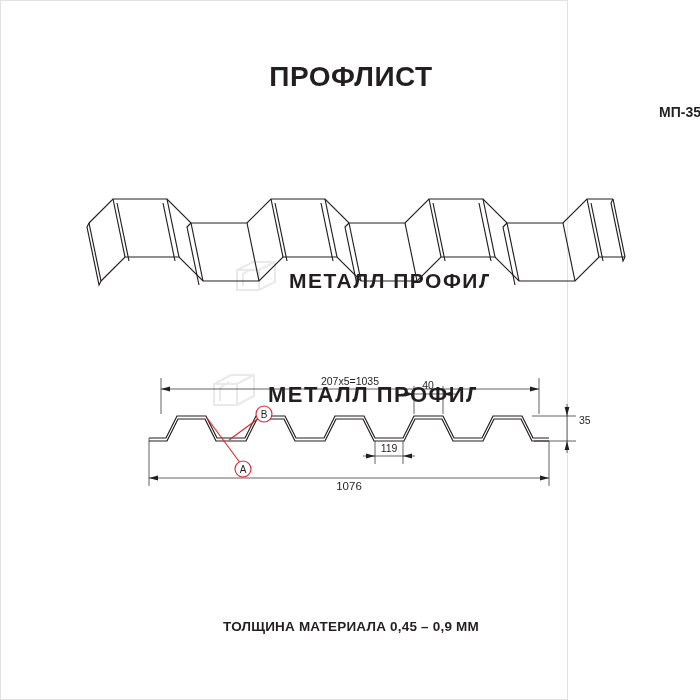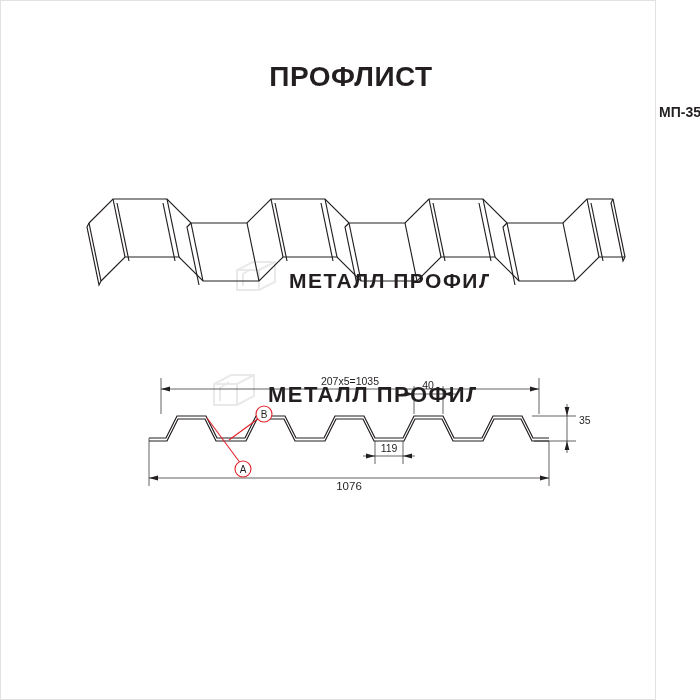--- a/index.html
+++ b/index.html
@@ -9,21 +9,21 @@
   body {
     width: 700px;
     height: 700px;
     background: #ffffff;
     font-family: "Liberation Sans", sans-serif;
     color: #231f20;
     overflow: hidden;
   }
   .page {
     position: relative;
-    width: 656px;
+    width: 568px;
     height: 700px;
     box-sizing: border-box;
     border: 1px solid #e2e2e2;
   }
   .title {
     position: absolute;
     top: 60px;
     left: 0;
     width: 700px;
     text-align: center;
@@ -240,14 +240,15 @@
       </g>
 
       <g>
         <path d="M228 84 L258 62" stroke="#e1222b" stroke-width="1.1" fill="none"></path>
         <circle cx="263" cy="58" r="8" stroke="#e1222b" stroke-width="1.1" fill="#ffffff"></circle>
         <text x="263" y="62" text-anchor="middle" font-size="10" fill="#e1222b">B</text>
       </g>
     </svg>
   </div>
 
+  <div class="footer-note">ТОЛЩИНА МАТЕРИАЛА 0,45 – 0,9 ММ</div>
 
 </div>
 
 </body></html>

